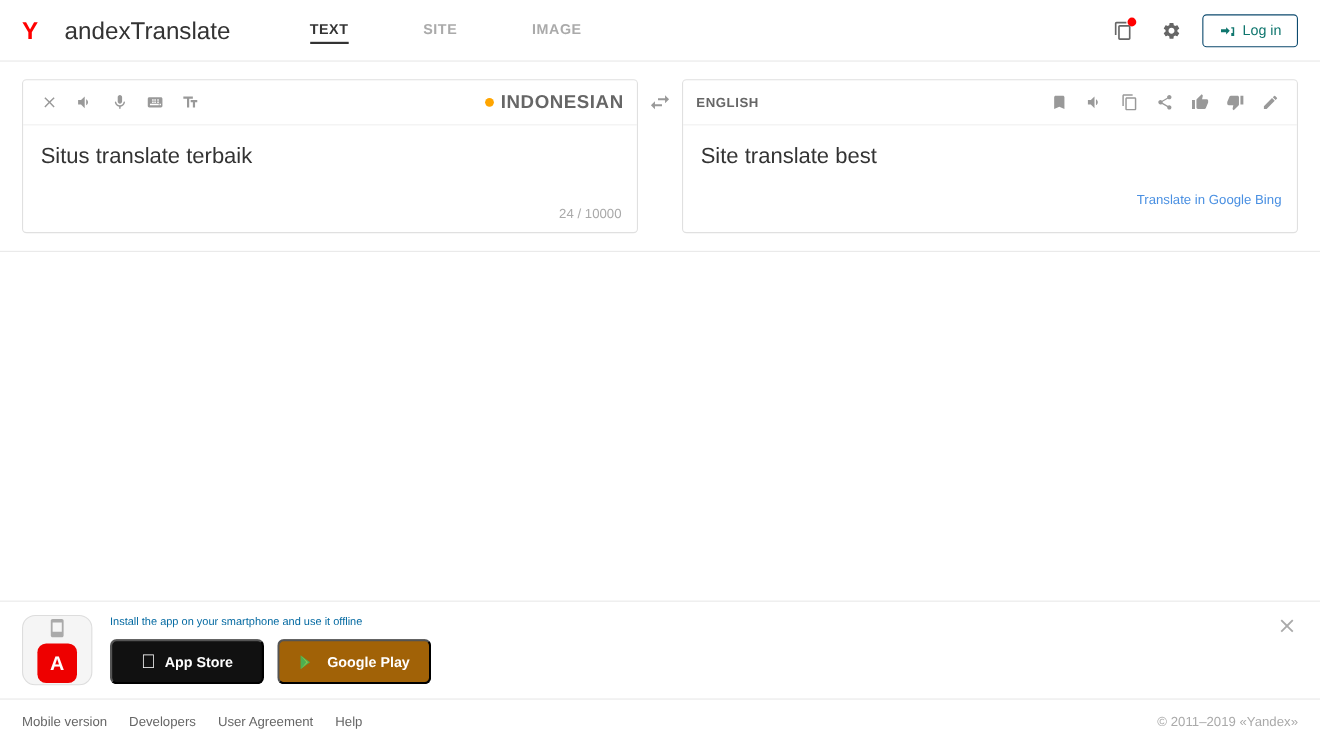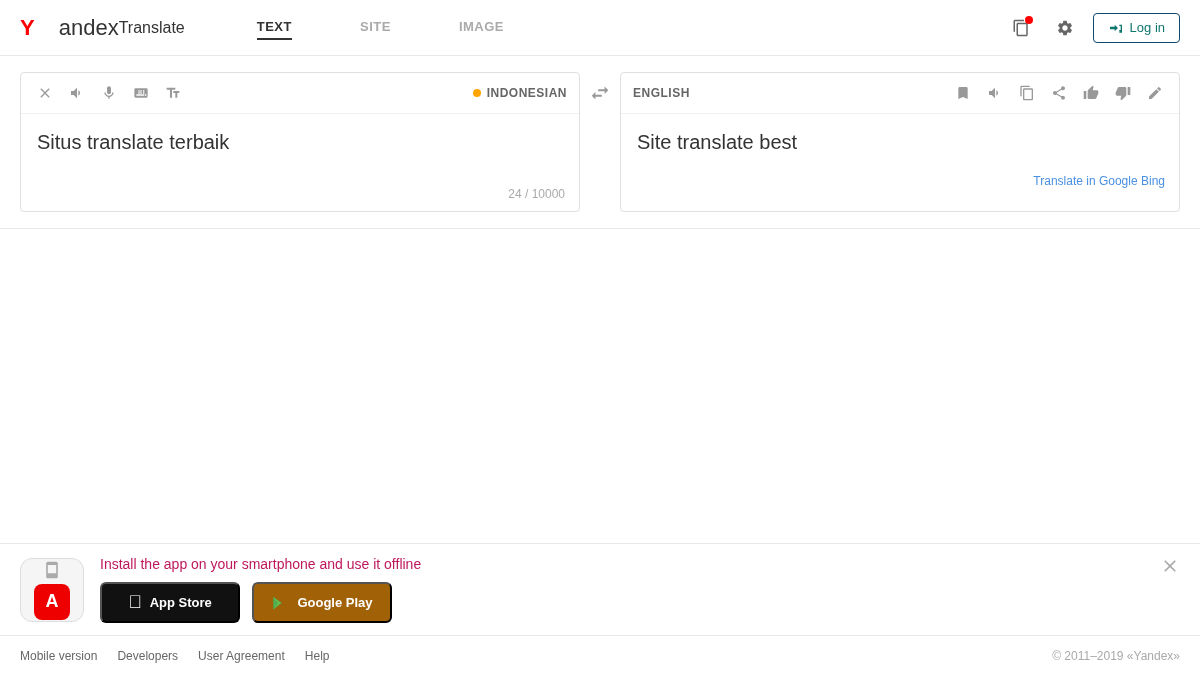--- a/index.html
+++ b/index.html
@@ -85,21 +85,21 @@
       gap: 8px;
     }
     .panel-icon {
       color: #999; font-size: 16px; cursor: pointer;
       width: 24px; height: 24px; display: flex; align-items: center; justify-content: center;
     }
     .lang-indicator {
       display: flex; align-items: center; gap: 6px; margin-left: auto;
     }
     .lang-dot { width: 8px; height: 8px; background: #ffa500; border-radius: 50%; }
-    .lang-label { font-size: 12px; font-weight: bold; color: #666; letter-spacing: 0.5px; }
+    .lang-label { font-size: 17px; font-weight: bold; color: #666; letter-spacing: 0.5px; }
     .panel-body {
       padding: 14px 16px;
       min-height: 80px;
     }
     .panel-text {
       font-size: 20px;
       color: #333;
       line-height: 1.4;
     }
     .panel-translated {
@@ -164,21 +164,21 @@
       flex-shrink: 0;
       position: relative;
       overflow: hidden;
     }
     .app-icon-inner {
       width: 36px; height: 36px; background: #e00; border-radius: 8px;
       display: flex; align-items: center; justify-content: center;
       color: #fff; font-size: 18px; font-weight: bold;
     }
     .banner-text-area { display: flex; flex-direction: column; gap: 10px; }
-    .banner-title { font-size: 14px; color: #be185d; }
+    .banner-title { font-size: 10px; color: #0369a1; }
     .store-buttons { display: flex; gap: 12px; }
     .store-btn {
       display: flex; align-items: center; gap: 8px;
       background: #111; color: #fff;
       border-radius: 6px; padding: 8px 16px;
       cursor: pointer; font-size: 13px; font-weight: bold;
       min-width: 140px; justify-content: center;
     }
     .store-btn-icon { font-size: 18px; }
     .close-banner {
@@ -204,21 +204,21 @@
     
     .icon-svg { width: 18px; height: 18px; fill: currentColor; }
   </style>
 </head>
 <body>
 
 <header class="header">
   <div class="logo">
     <span class="logo-yandex">Y</span>
     <span style="font-size:22px; color:#333;margin-left:24px;">andex</span>
-    <span style="font-size:16px; color:#333; font-weight:normal;"> Translate</span>
+    <span style="font-size:22px; color:#333; font-weight:normal;"> Translate</span>
   </div>
   <nav class="nav-tabs">
     <a class="nav-tab active">TEXT</a>
     <a class="nav-tab">SITE</a>
     <a class="nav-tab">IMAGE</a>
   </nav>
   <div class="header-right">
     <div class="header-icon">
       <svg class="icon-svg" viewBox="0 0 24 24" xmlns="http://www.w3.org/2000/svg">
         <path d="M16 1H4c-1.1 0-2 .9-2 2v14h2V3h12V1zm3 4H8c-1.1 0-2 .9-2 2v14c0 1.1.9 2 2 2h11c1.1 0 2-.9 2-2V7c0-1.1-.9-2-2-2zm0 16H8V7h11v14z"></path>

